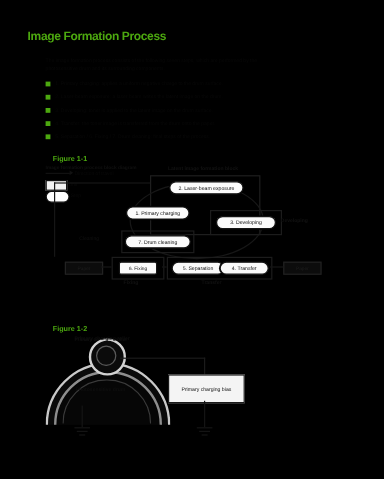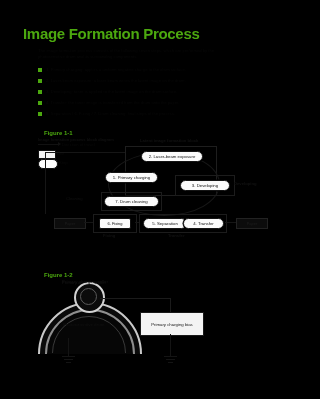--- a/index.html
+++ b/index.html
@@ -6,21 +6,21 @@
   body{
     width:300px;height:399px;overflow:hidden;position:relative;
     font-family:"Liberation Sans","DejaVu Sans",sans-serif;
     color:#0a0a0a;
   }
   .page{position:absolute;inset:0;background:#000;}
 
   
   .h1{
     position:absolute;left:23px;top:25px;
-    font-size:15px;font-weight:bold;letter-spacing:-0.3px;
+    font-size:10px;font-weight:bold;letter-spacing:-0.3px;
     color:#4ca80f;white-space:nowrap;
   }
   .fig-label{
     position:absolute;font-size:6px;font-weight:bold;
     color:#4ca80f;white-space:nowrap;
   }
   .fig-cap{
     position:absolute;font-size:4px;font-weight:bold;
     color:#101010;white-space:nowrap;
   }

